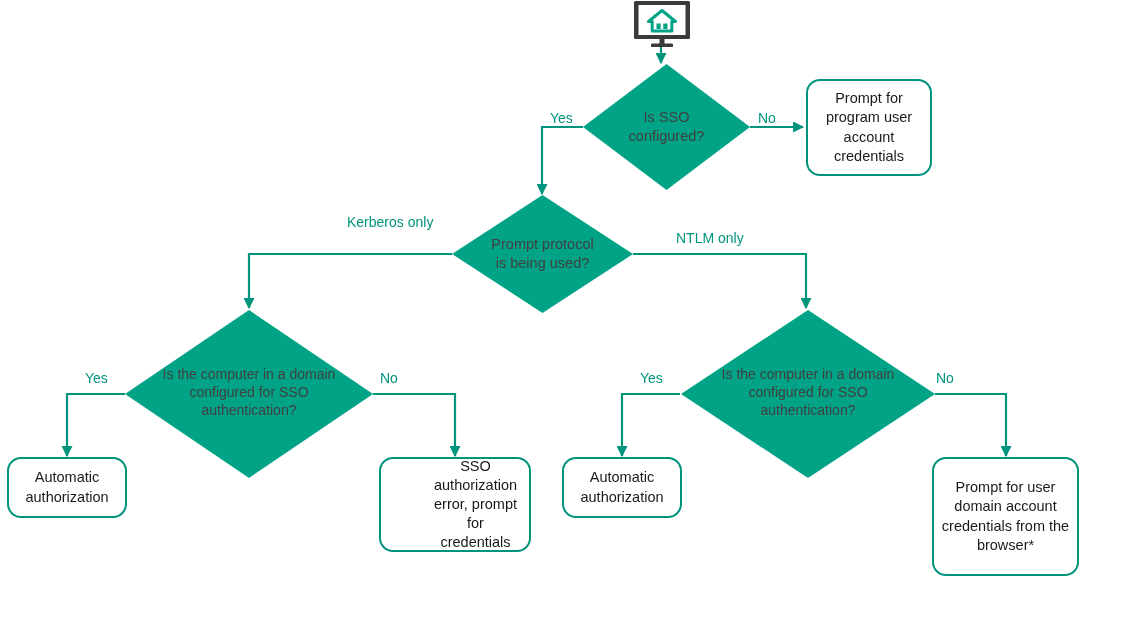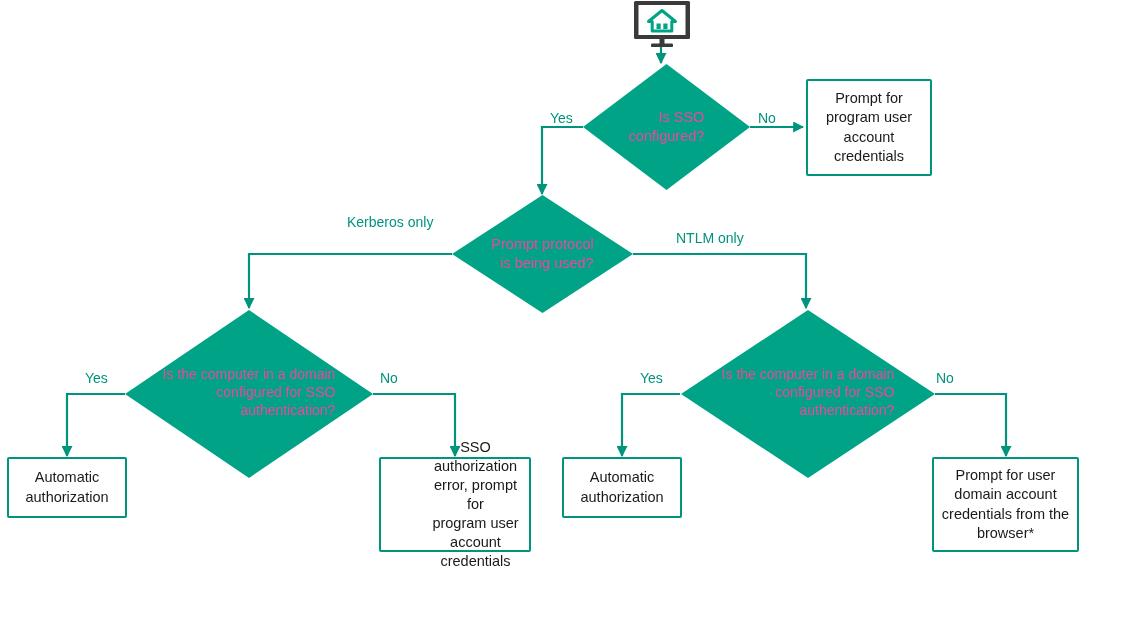--- a/index.html
+++ b/index.html
@@ -26,21 +26,21 @@
     height: 636px;
     pointer-events: none;
   }
   .node {
     position: absolute;
     box-sizing: border-box;
   }
   
   .pbox {
     border: 2px solid #00947C;
-    border-radius: 2px;
+    border-radius: 14px;
     background: #ffffff;
     color: #1a1a1a;
     display: flex;
     align-items: center;
     justify-content: center;
     text-align: center;
     font-size: 14.5px;
     line-height: 1.32;
     padding: 4px 7px;
   }
@@ -53,22 +53,22 @@
     left: 0;
     top: 0;
     width: 100%;
     height: 100%;
   }
   .diamond-label {
     position: absolute;
     left: 50%;
     top: 50%;
     transform: translate(-50%, -50%);
-    color: #ec4899;
-    text-align: right;
+    color: #404040;
+    text-align: center;
     font-size: 14.5px;
     line-height: 1.3;
     white-space: nowrap;
   }
   .diamond-label.wide {
     font-size: 14px;
   }
   
   .elabel {
     position: absolute;
@@ -185,33 +185,32 @@
     <div>
       <div>Automatic</div>
       <div>authorization</div>
     </div>
   </div>
 
   <div class="node pbox" style="left:379px; top:457px; width:152px; height:95px;padding-left:48px;">
     <div>
       <div>SSO authorization</div>
       <div>error, prompt for</div>
-      <div>program user account</div>
       <div>credentials</div>
     </div>
   </div>
 
   <div class="node pbox" style="left:562px; top:457px; width:120px; height:61px;">
     <div>
       <div>Automatic</div>
       <div>authorization</div>
     </div>
   </div>
 
-  <div class="node pbox" style="left:932px; top:457px; width:147px; height:95px;">
+  <div class="node pbox" style="left:932px; top:457px; width:147px; height:119px;">
     <div>
       <div>Prompt for user</div>
       <div>domain account</div>
       <div>credentials from the</div>
       <div>browser*</div>
     </div>
   </div>
 
   <div class="elabel" style="left:550px; top:111px;">Yes</div>
 

